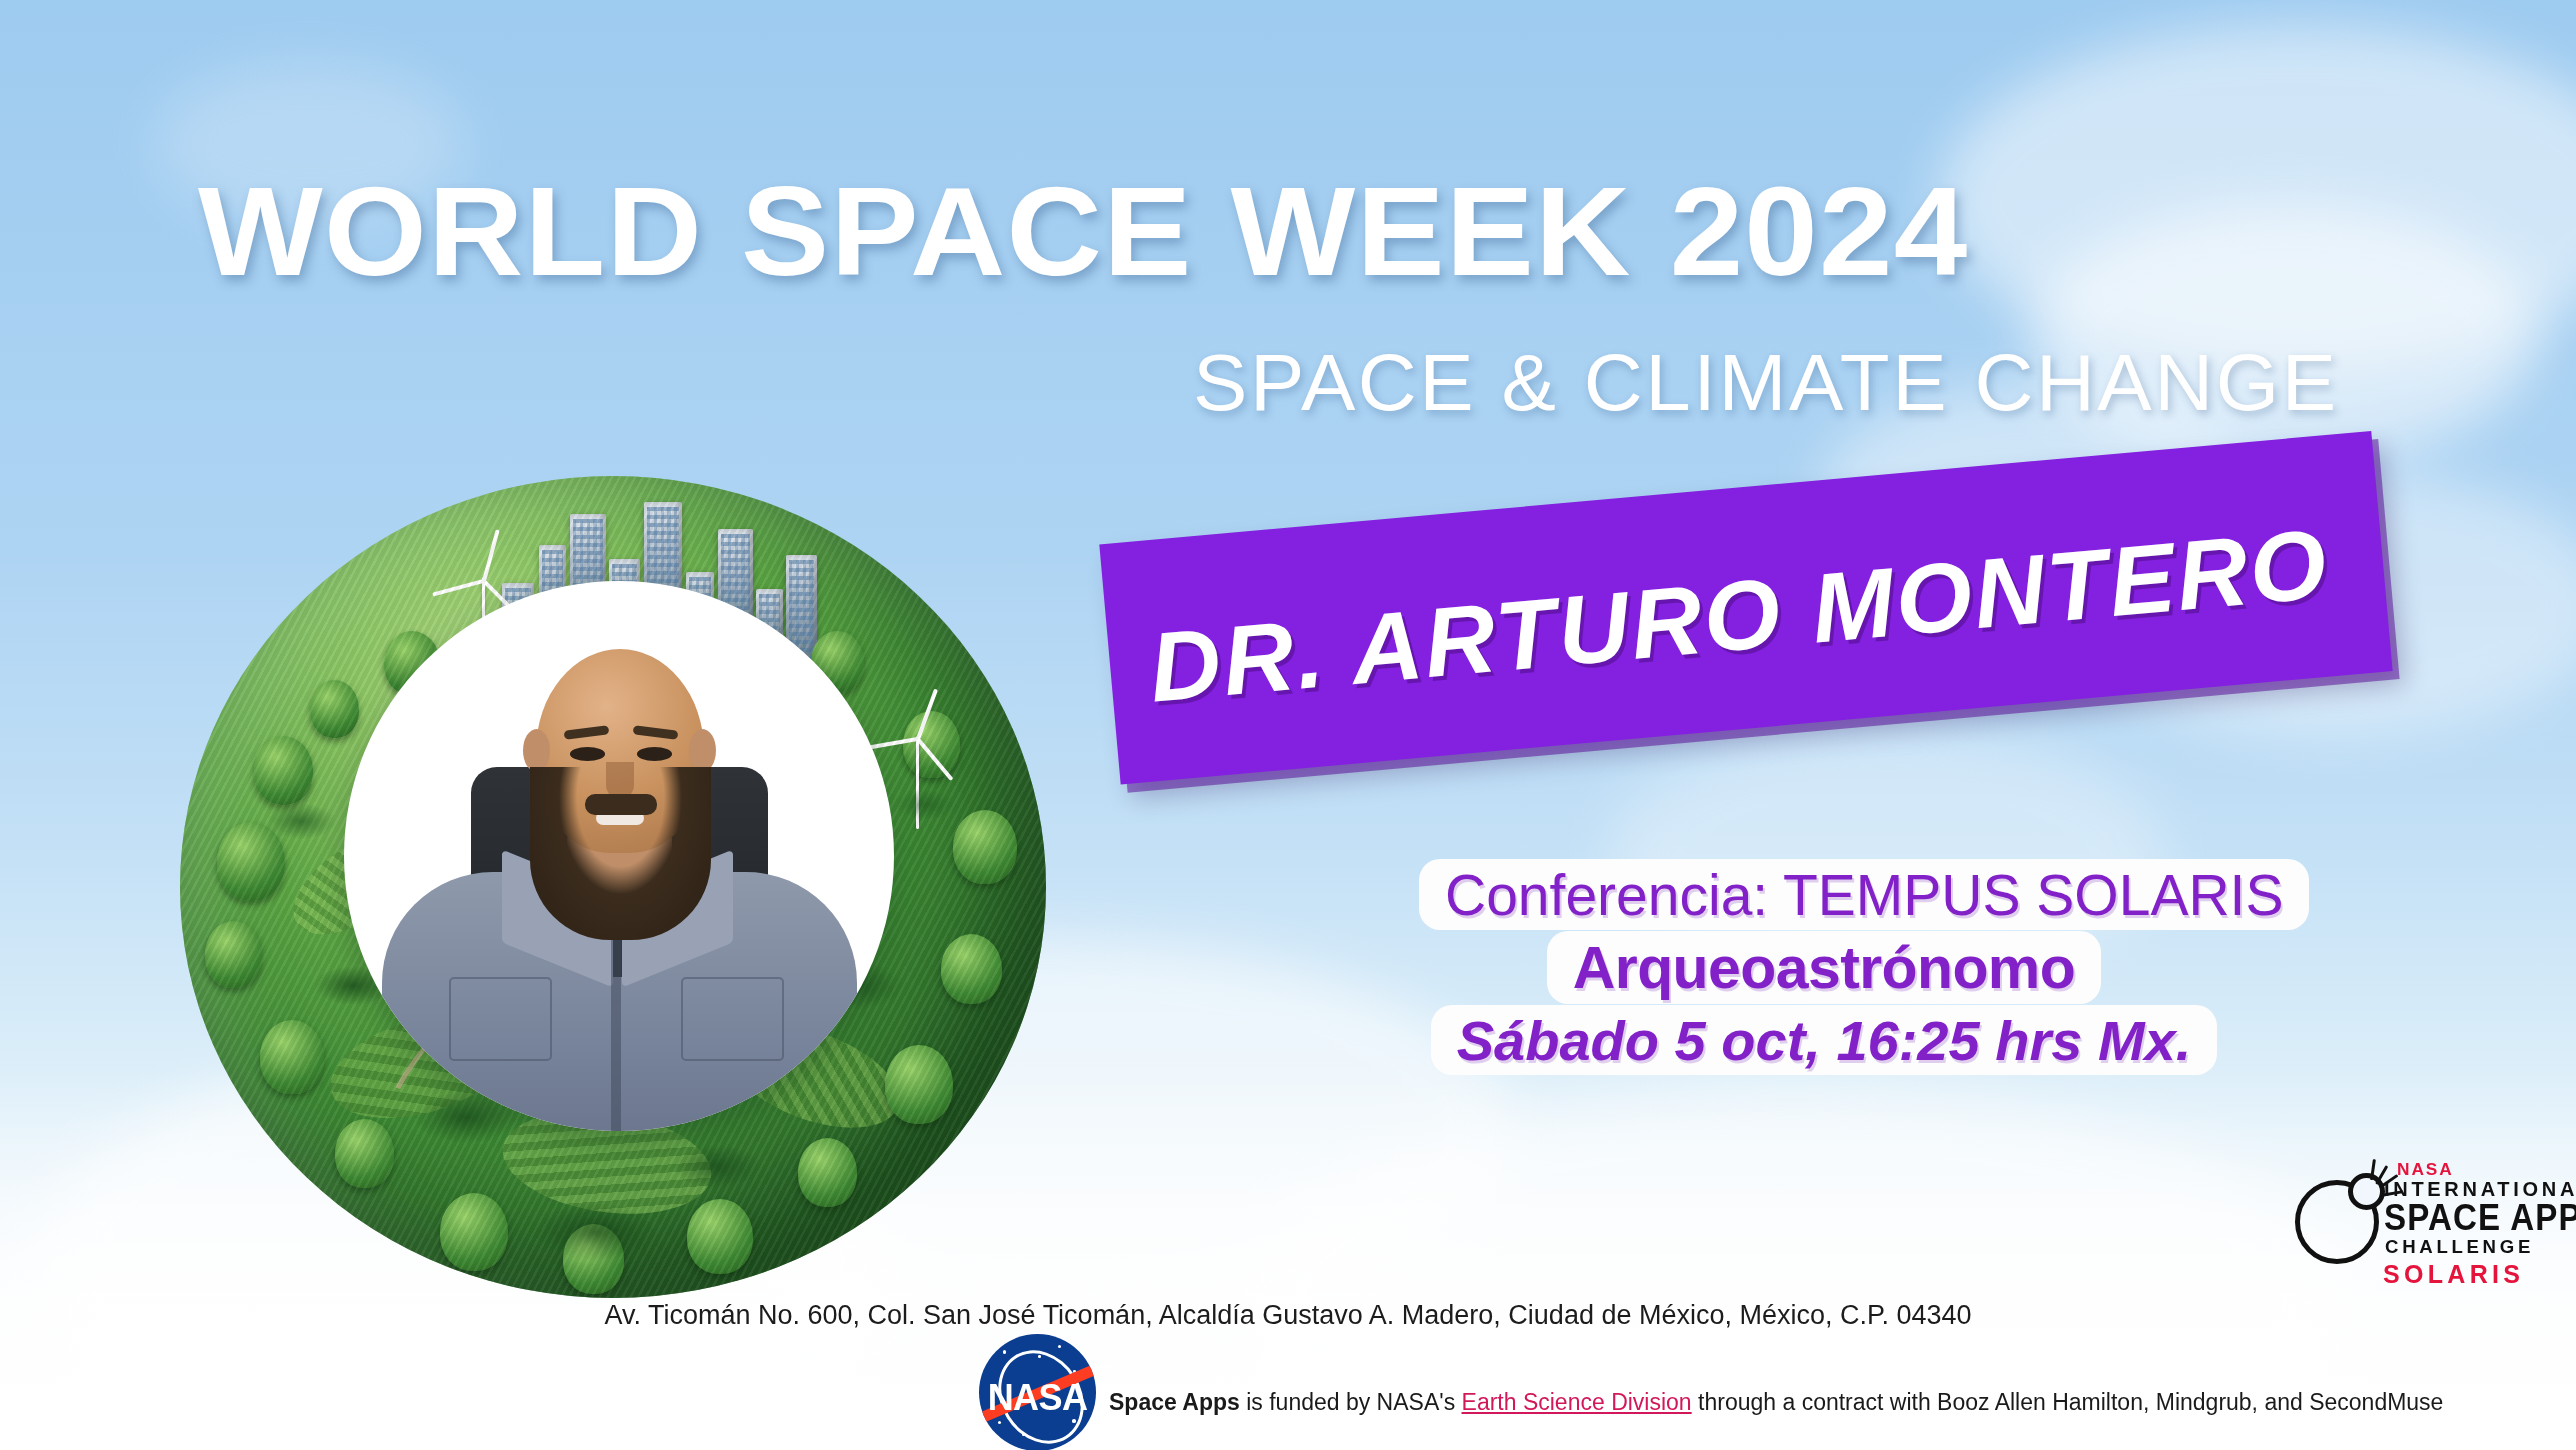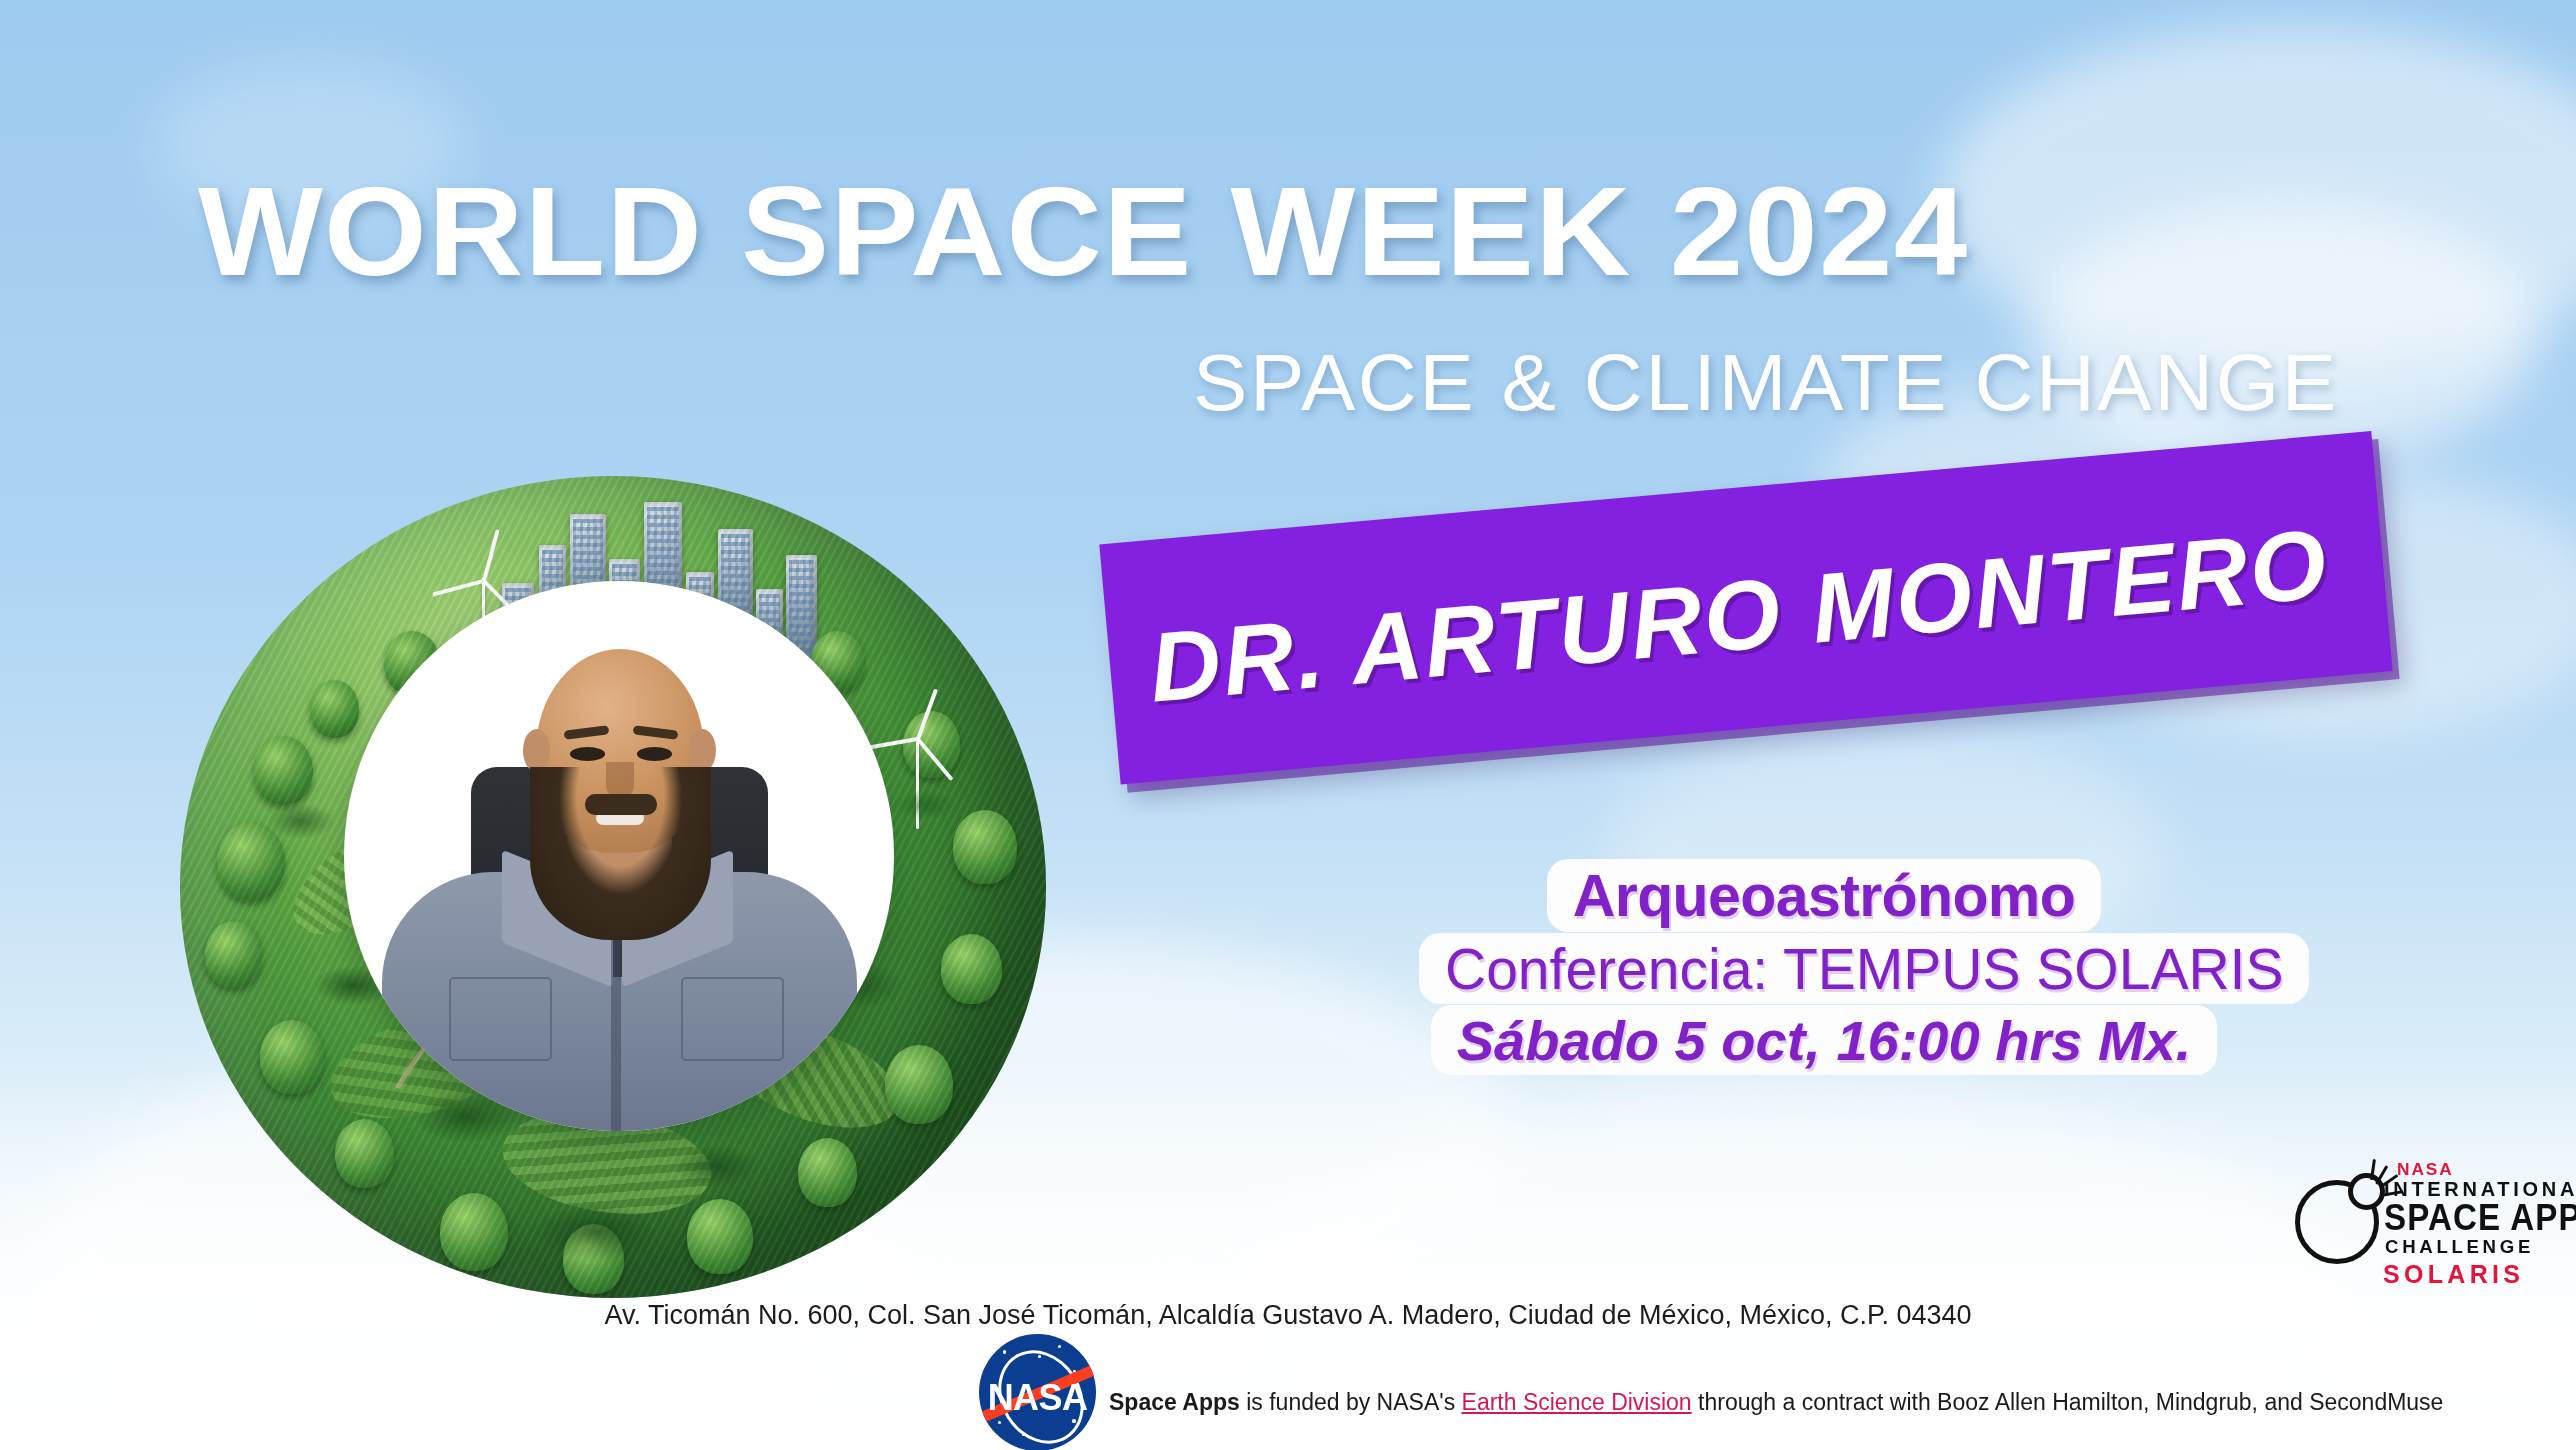--- a/index.html
+++ b/index.html
@@ -288,23 +288,23 @@
     </div>
   </div>
 
   <div class="title">WORLD SPACE WEEK 2024</div>
   <div class="subtitle">SPACE &amp; CLIMATE CHANGE</div>
 
   <div class="banner"></div>
   <div class="banner-txt">DR. ARTURO MONTERO</div>
 
   <div class="infobox">
+    <span class="line l2">Conferencia: TEMPUS SOLARIS</span>
     <span class="line l1">Arqueoastrónomo</span>
-    <span class="line l2">Conferencia: TEMPUS SOLARIS</span>
-    <span class="line l3">Sábado 5 oct, 16:00 hrs Mx.</span>
+    <span class="line l3">Sábado 5 oct, 16:25 hrs Mx.</span>
   </div>
 
 
   <div class="sa-logo">
     <div class="sa-ring"></div>
     <div class="sa-dot"></div>
     <div class="sa-ray" style="left:84px;top:3.7px;transform:rotate(30deg);"></div>
     <div class="sa-ray" style="left:88px;top:7.4px;transform:rotate(55deg);"></div>
     <div class="sa-ray" style="left:90px;top:15px;transform:rotate(80deg);"></div>
     <div class="sa-ray" style="left:79px;top:0px;transform:rotate(8deg);"></div>

